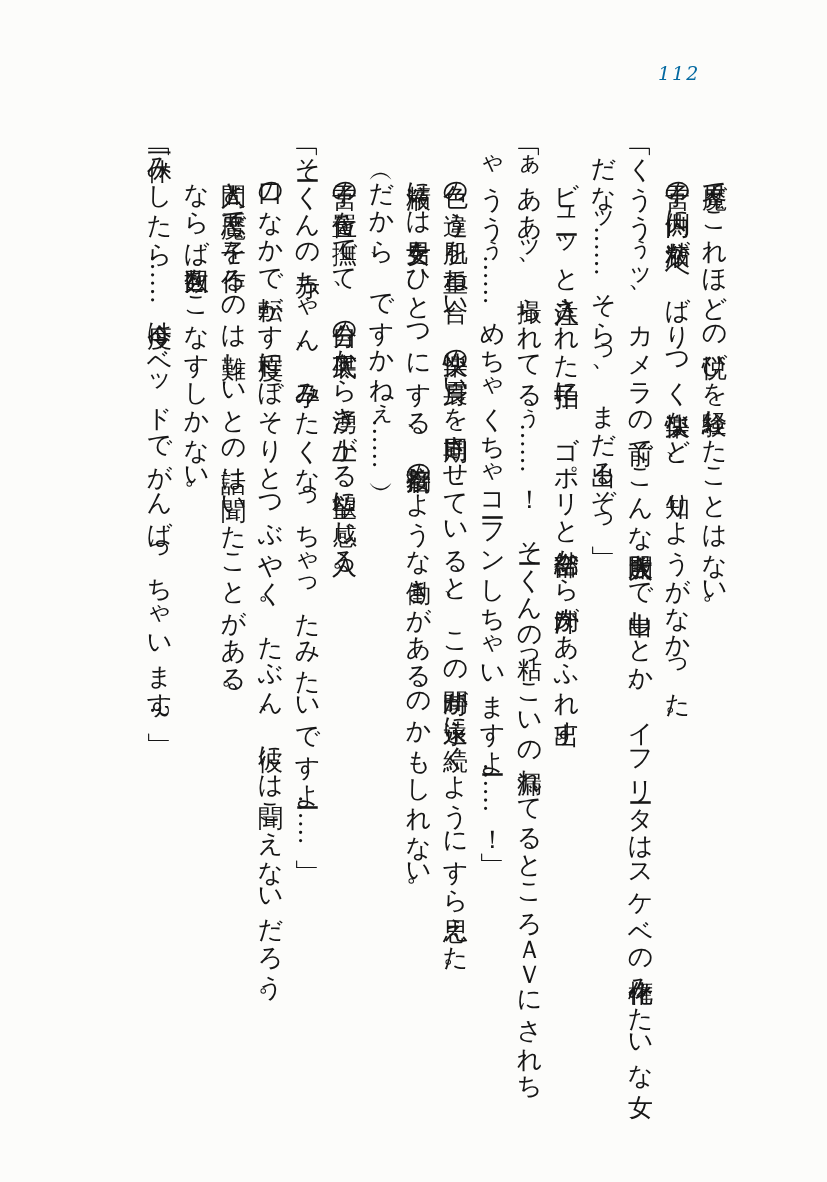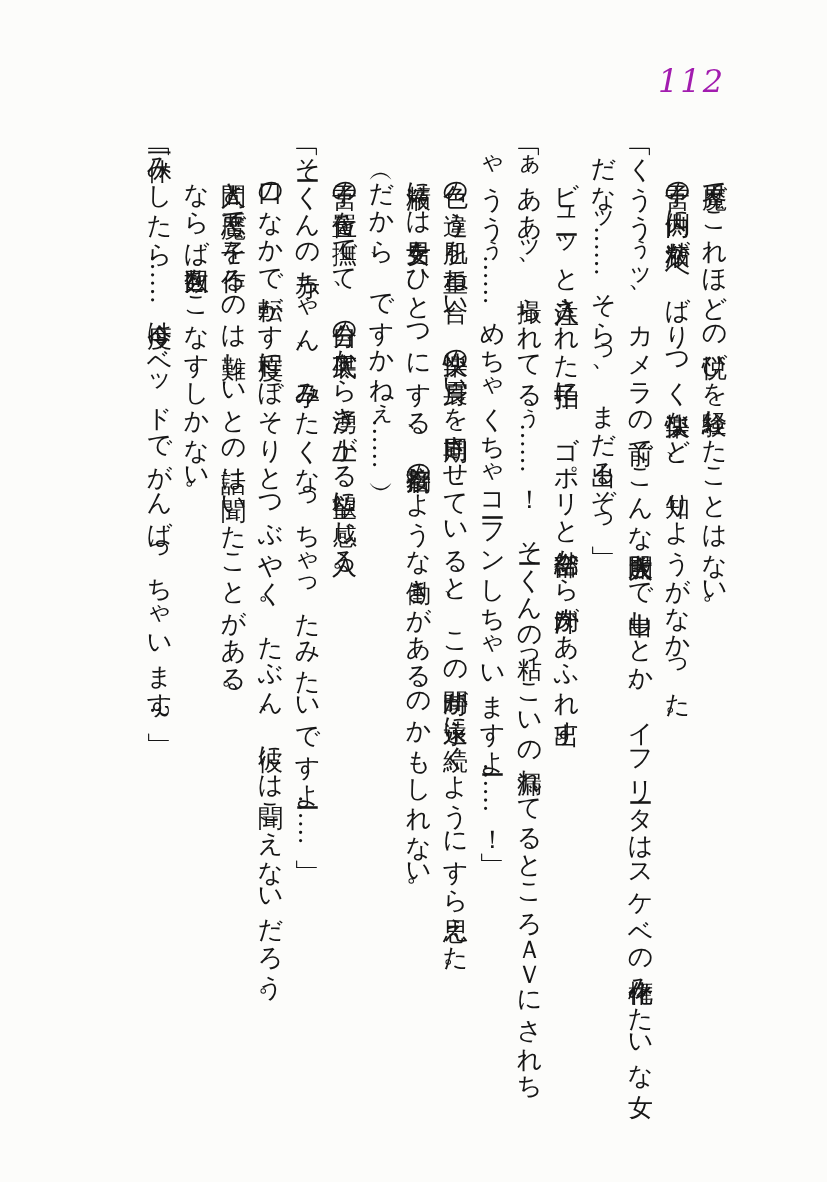--- a/index.html
+++ b/index.html
@@ -16,23 +16,23 @@
   }
   .page {
     position: absolute;
     inset: 0;
     background: #fcfcfa;
   }
   .page-number {
     position: absolute;
     top: 62px;
     left: 658px;
-    font-size: 32px;
+    font-size: 19px;
     font-style: italic;
-    color: #a21caf;
+    color: #0369a1;
     letter-spacing: 2px;
   }
   .text-block {
     position: absolute;
     top: 140px;
     right: 94px;
     height: 955px;
     writing-mode: vertical-rl;
     text-orientation: mixed;
     font-size: 25px;

